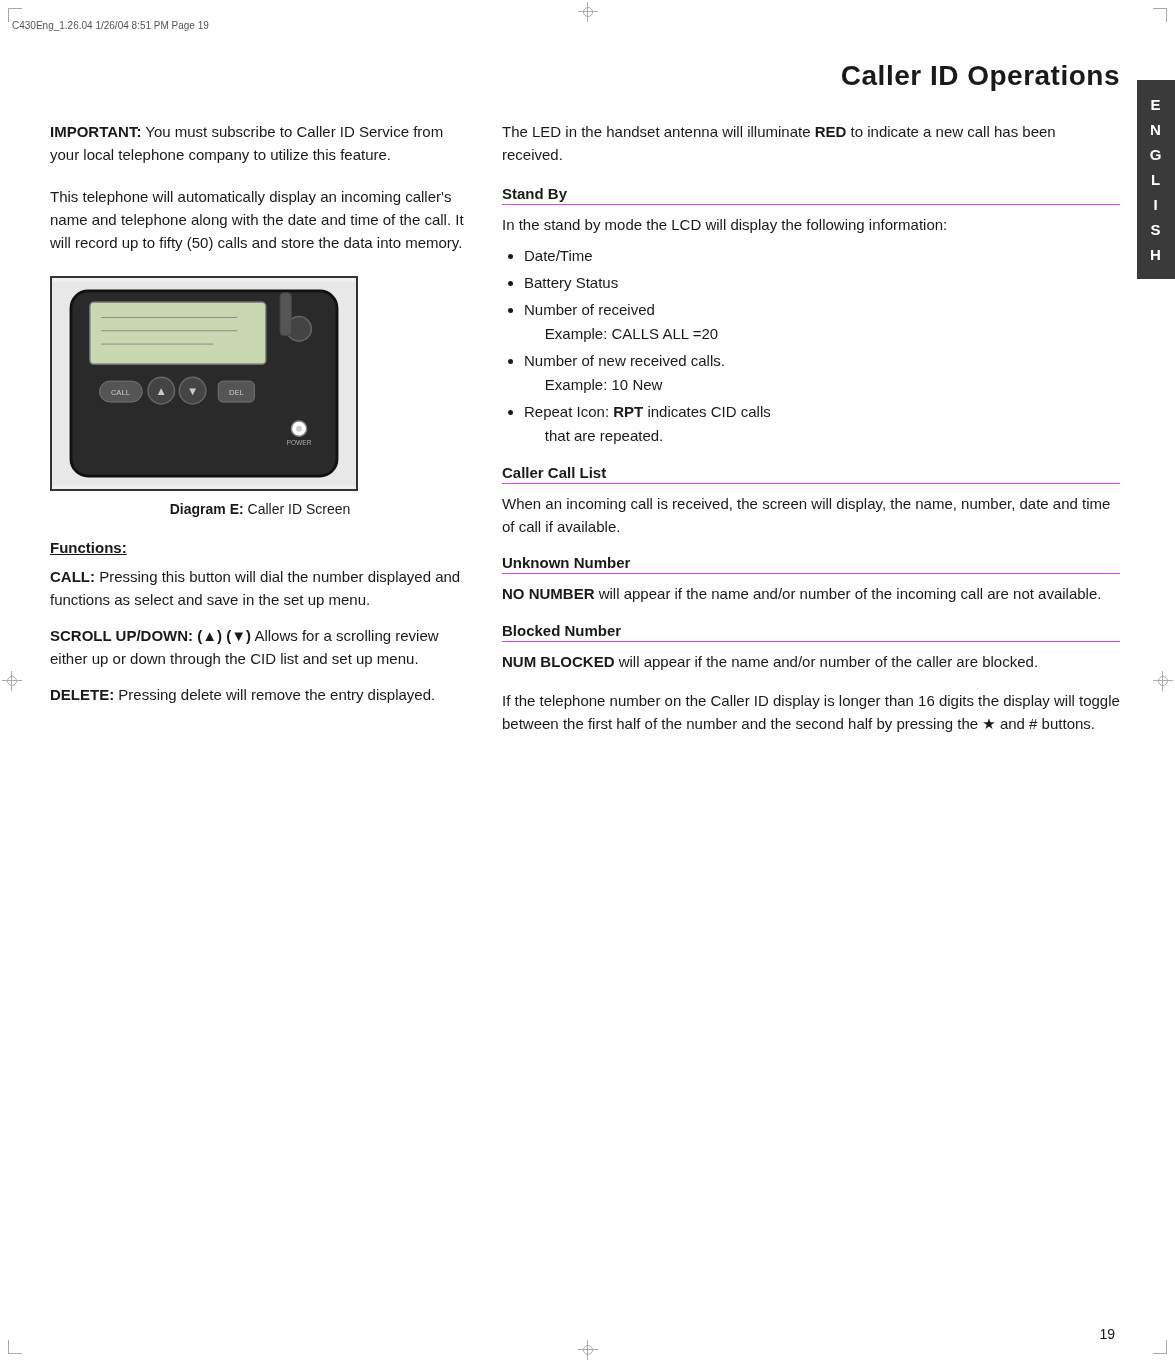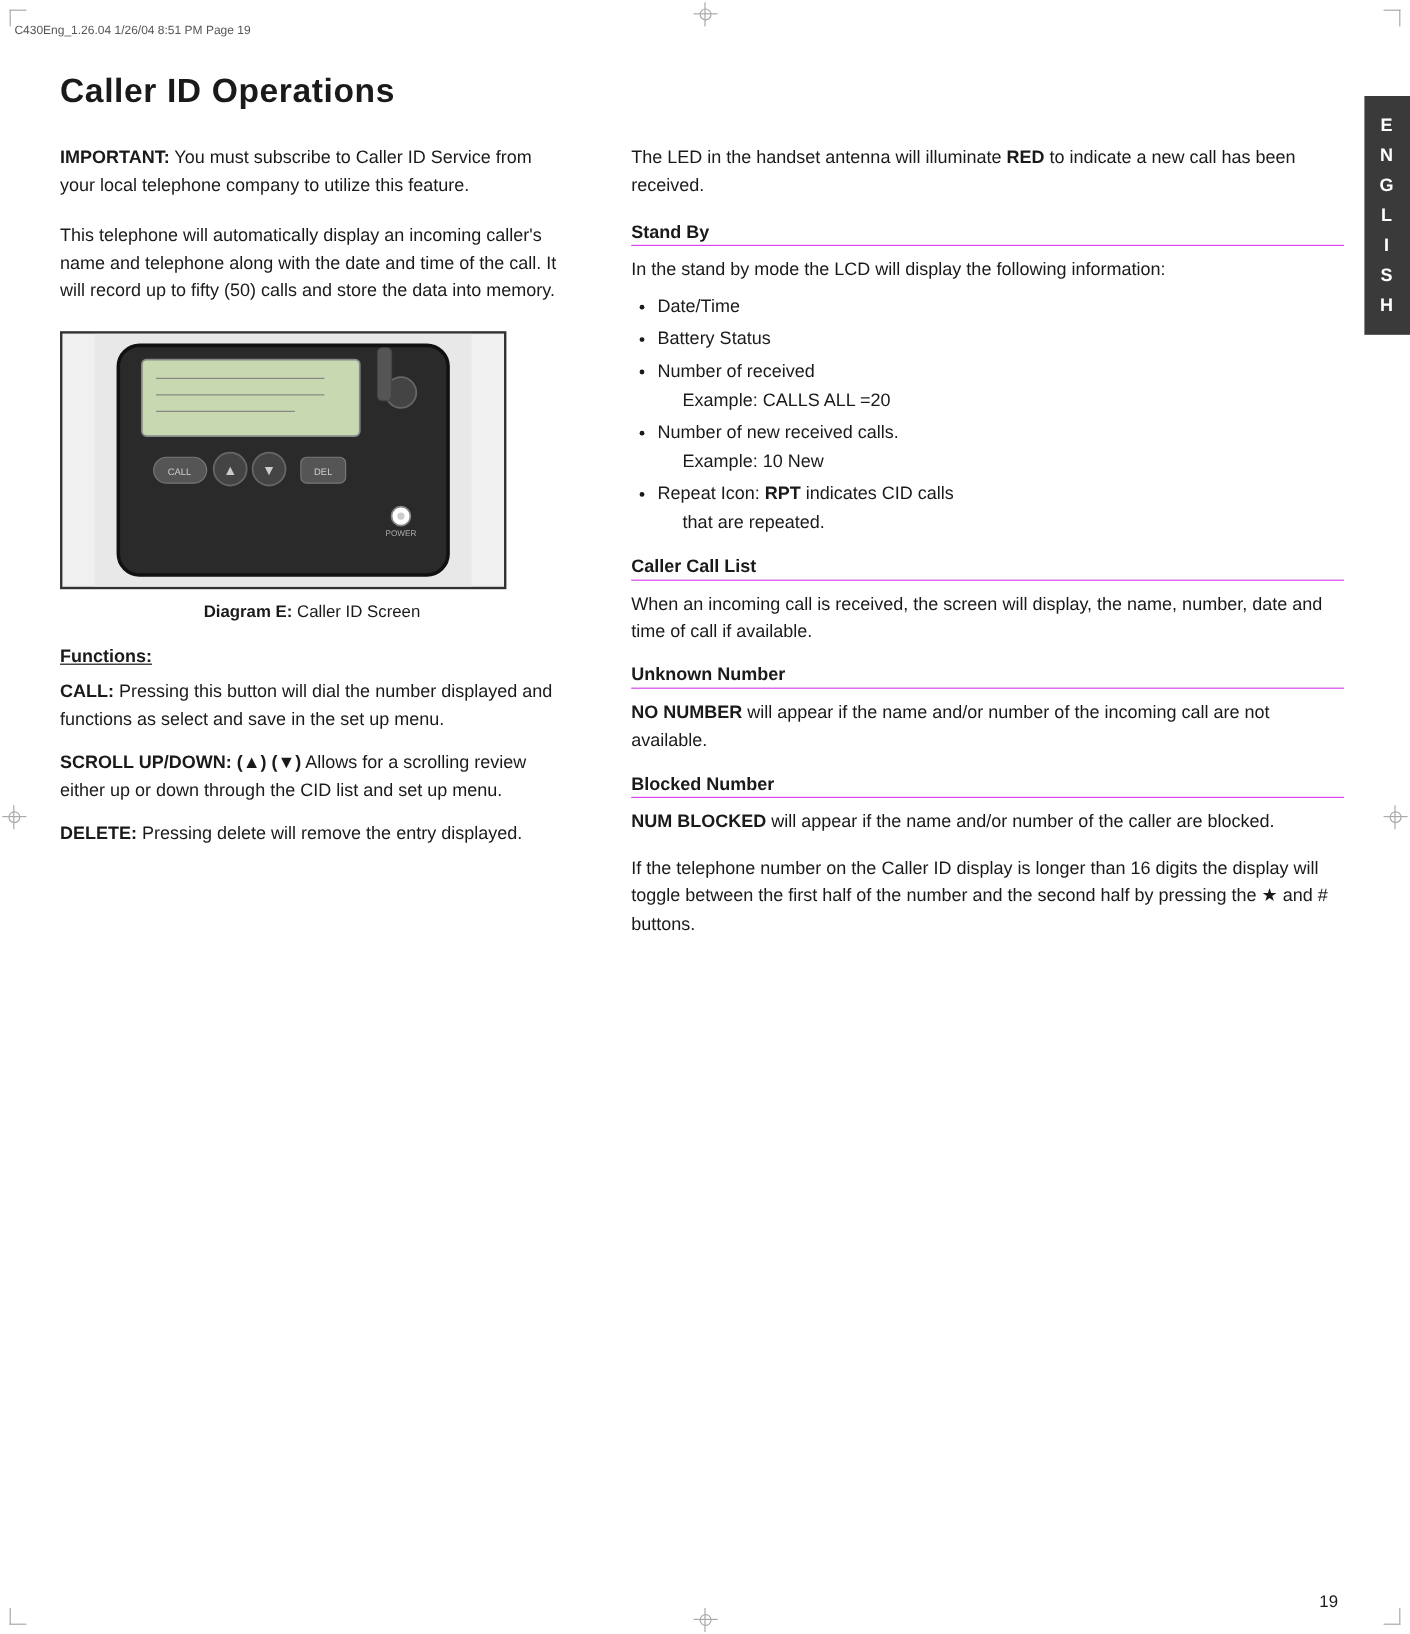--- a/index.html
+++ b/index.html
@@ -59,32 +59,32 @@
     
     .content-area {
       position: absolute;
       top: 30px;
       left: 50px;
       right: 55px;
       bottom: 40px;
     }
 
     .page-title {
-      text-align: left;
+      text-align: right;
       font-size: 28px;
       font-weight: bold;
       margin-bottom: 28px;
       margin-top: 30px;
       letter-spacing: 0.5px;
     }
 
     
     .two-col {
       display: flex;
-      gap: 56px;
+      gap: 32px;
     }
 
     .left-col {
       width: 420px;
       flex-shrink: 0;
     }
 
     .right-col {
       flex: 1;
     }
@@ -100,21 +100,21 @@
     }
 
     .auto-display-block {
       margin-bottom: 22px;
       line-height: 1.55;
     }
 
     
     .diagram-box {
       border: 2px solid #333;
-      width: 372px;
+      width: 308px;
       height: 215px;
       margin-bottom: 10px;
       position: relative;
       overflow: hidden;
       background: #f0f0f0;
     }
 
     .diagram-caption {
       font-size: 14px;
       margin-bottom: 22px;

